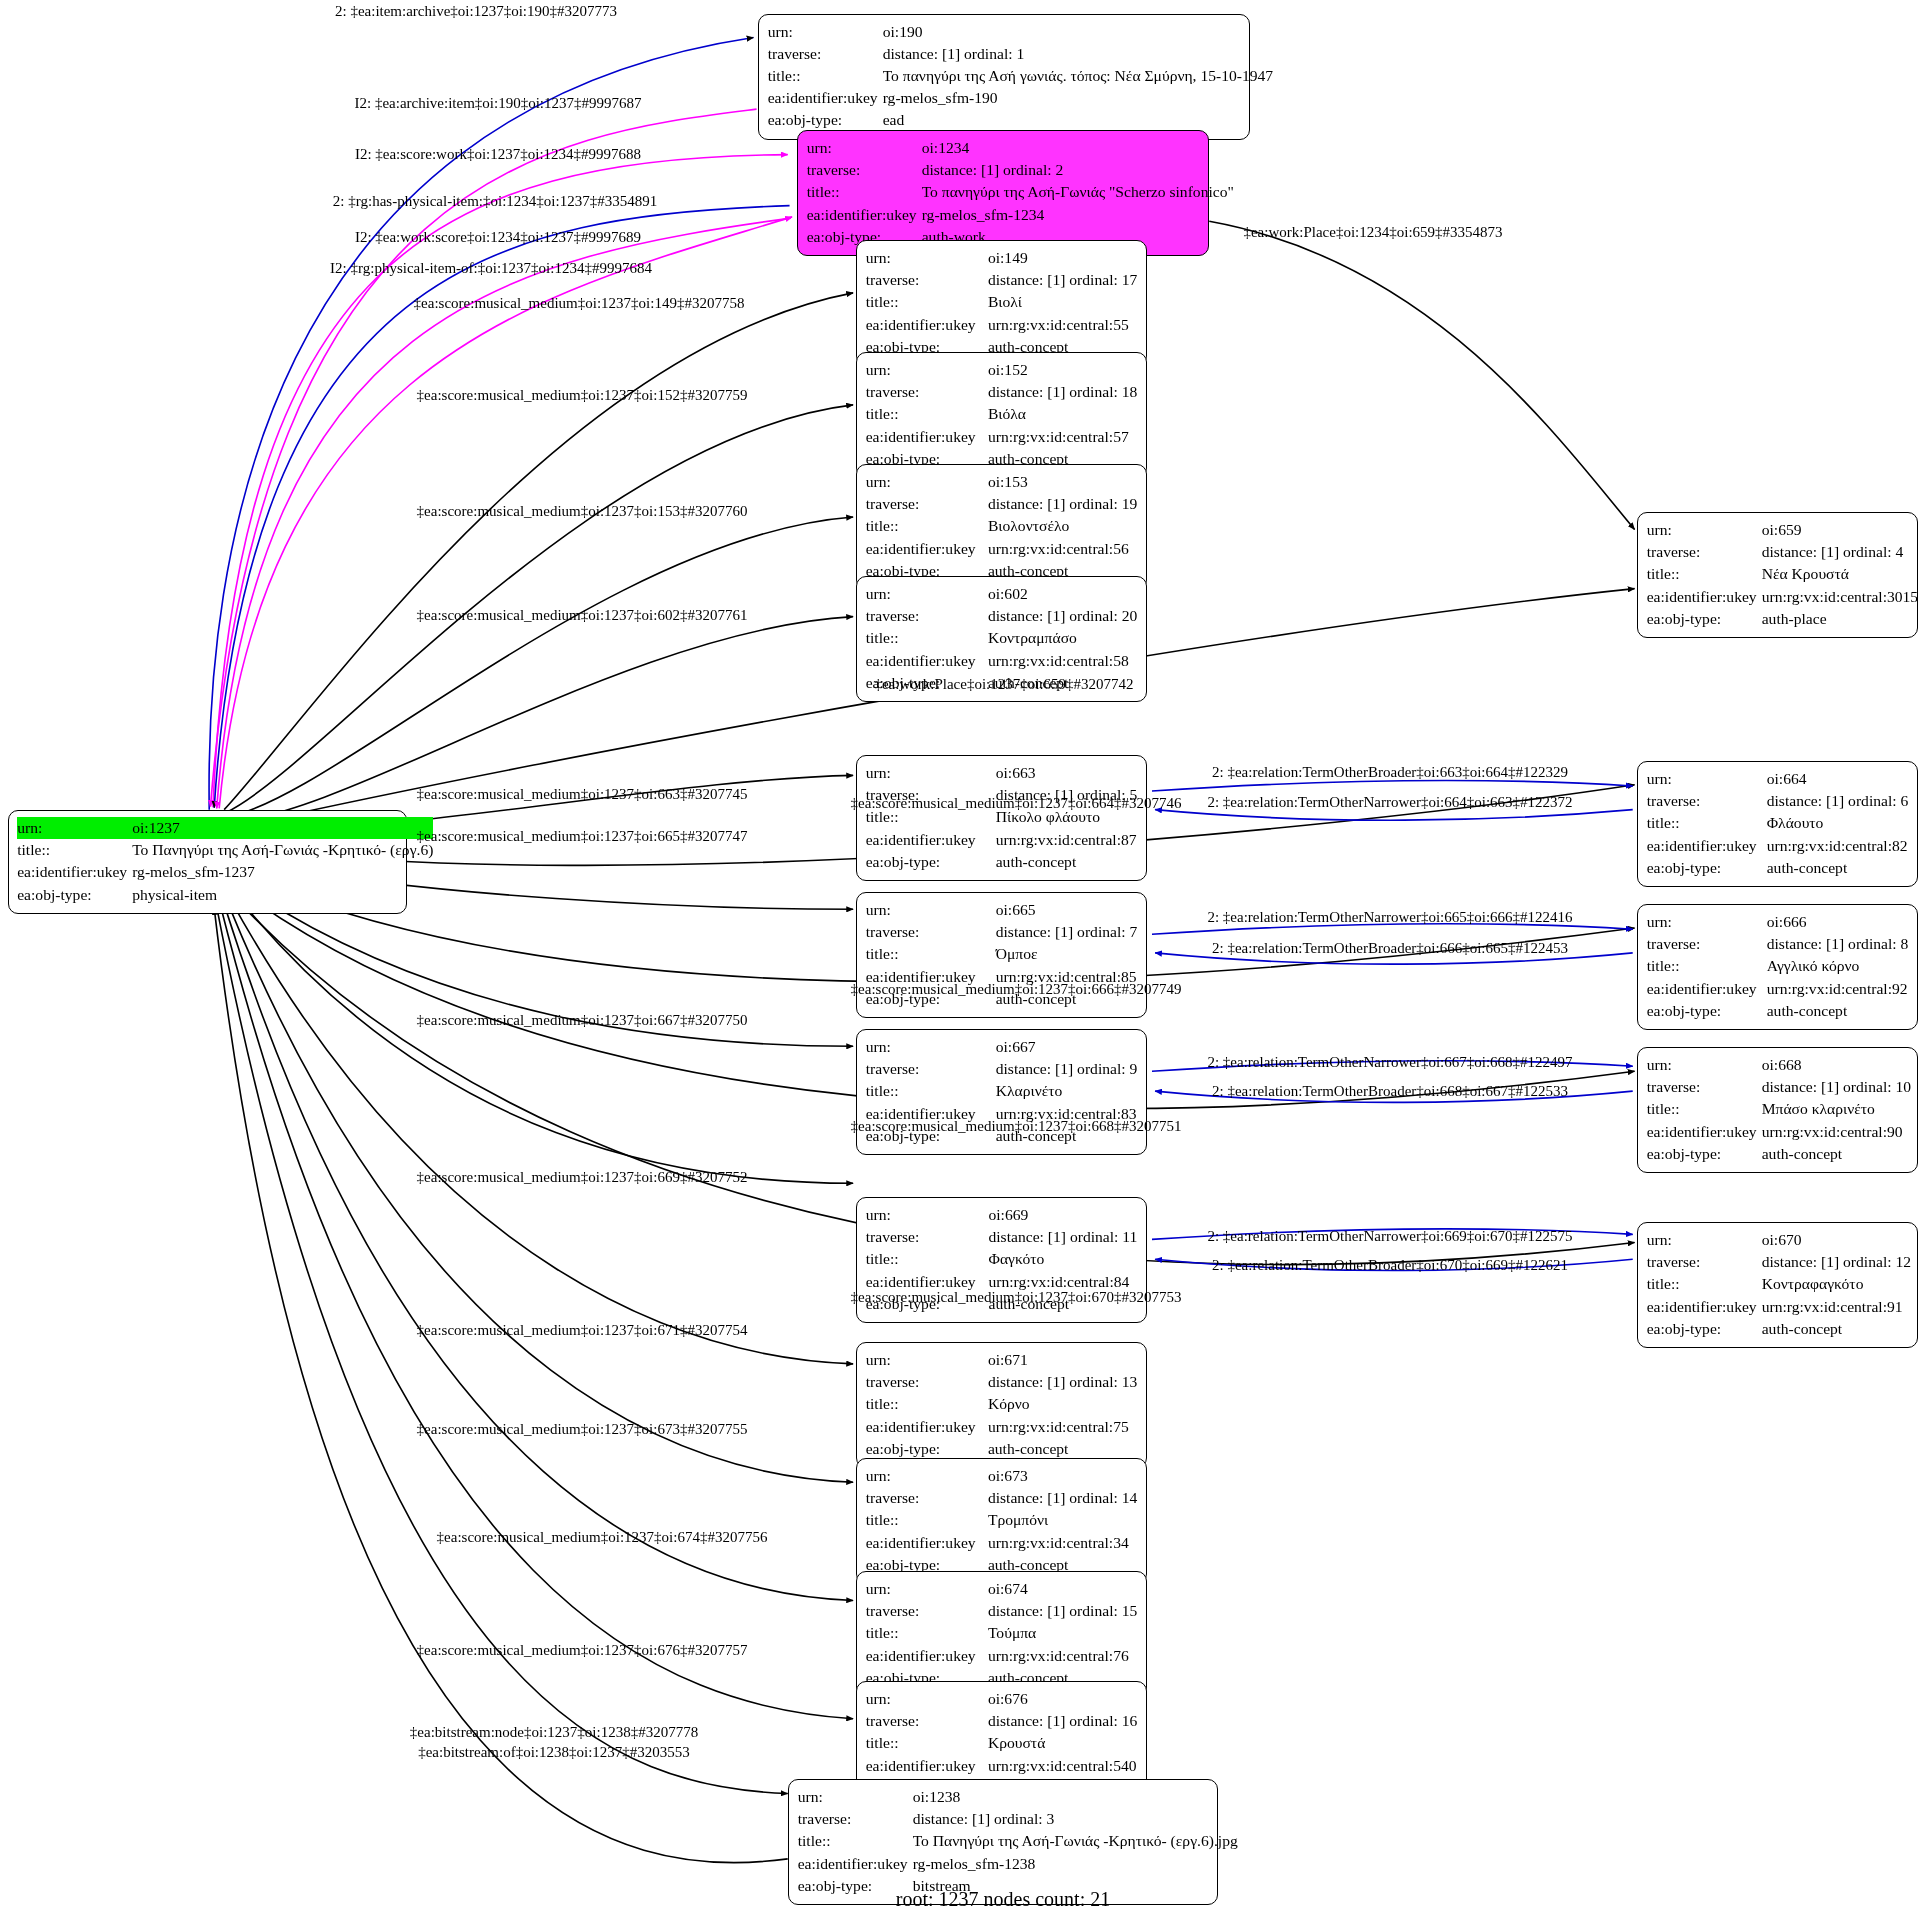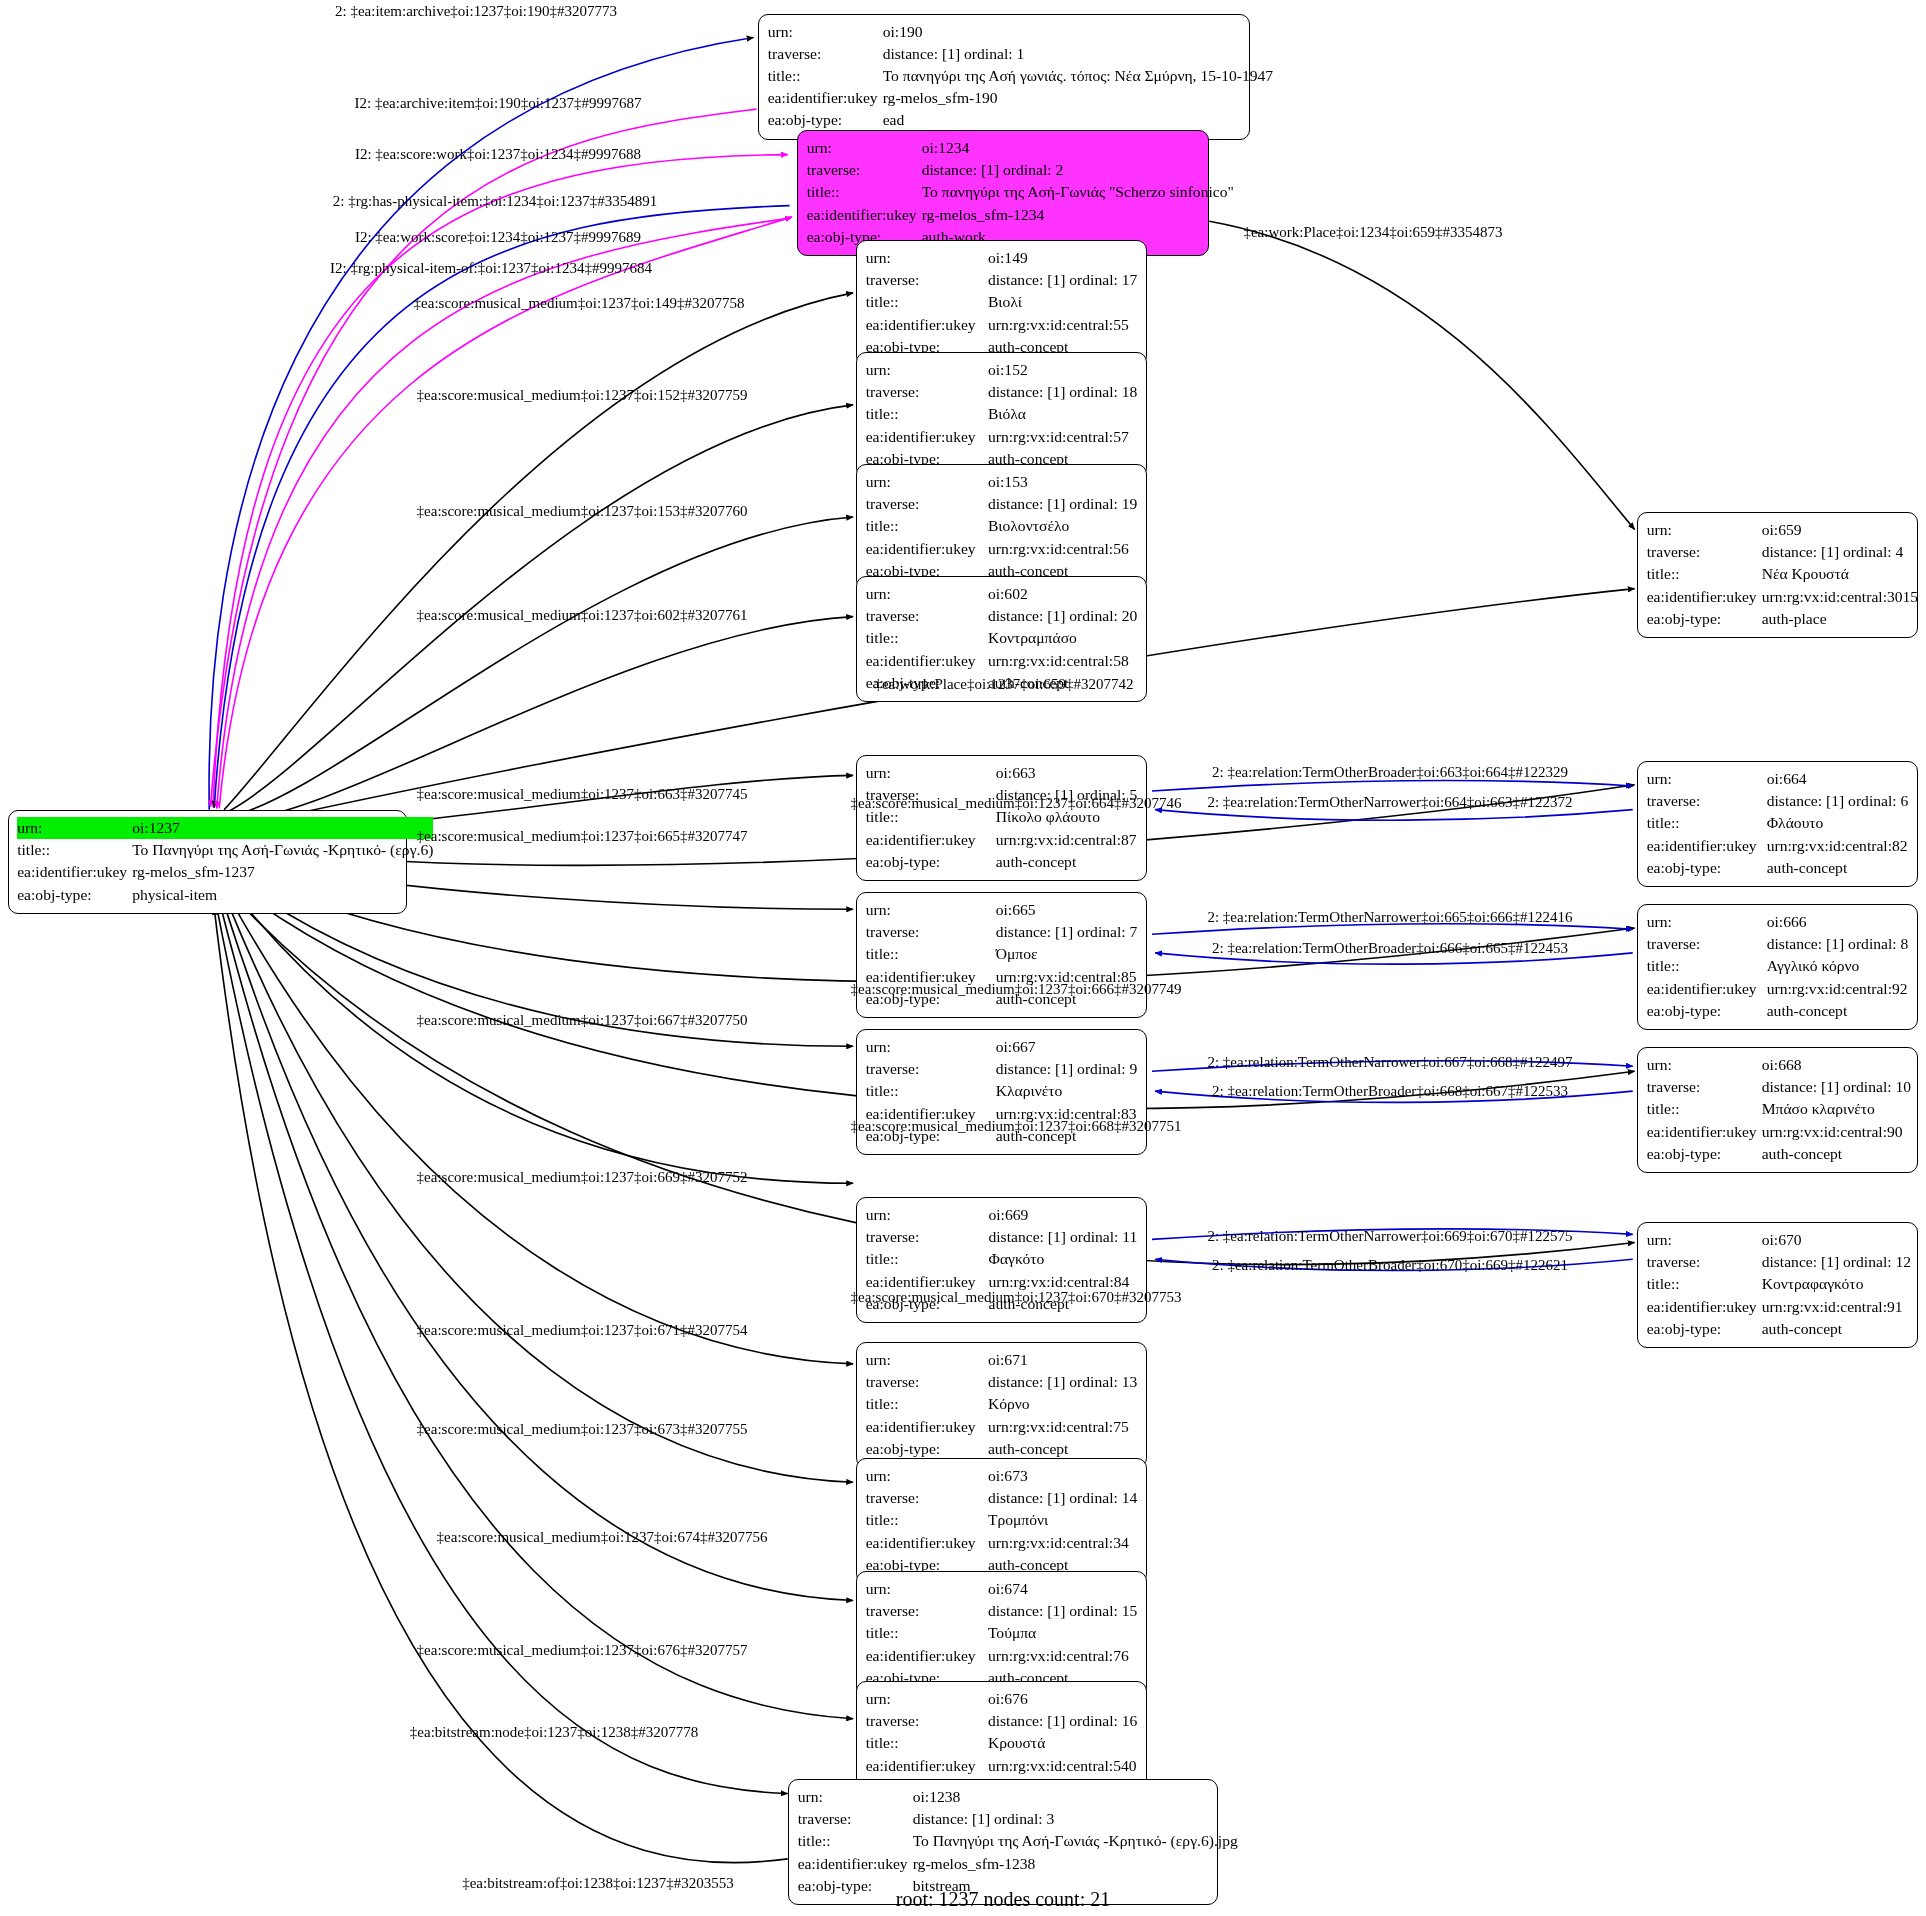--- a/index.html
+++ b/index.html
@@ -700,18 +700,18 @@
   <div class="edge-label" style="left:1016px;top:1126px;text-align:right;">‡ea:score:musical_medium‡oi:1237‡oi:668‡#3207751</div>
   <div class="edge-label" style="left:582px;top:1177px;">‡ea:score:musical_medium‡oi:1237‡oi:669‡#3207752</div>
   <div class="edge-label" style="left:1390px;top:1236px;">2: ‡ea:relation:TermOtherNarrower‡oi:669‡oi:670‡#122575</div>
   <div class="edge-label" style="left:1390px;top:1265px;">2: ‡ea:relation:TermOtherBroader‡oi:670‡oi:669‡#122621</div>
   <div class="edge-label" style="left:1016px;top:1297px;">‡ea:score:musical_medium‡oi:1237‡oi:670‡#3207753</div>
   <div class="edge-label" style="left:582px;top:1330px;">‡ea:score:musical_medium‡oi:1237‡oi:671‡#3207754</div>
   <div class="edge-label" style="left:582px;top:1429px;">‡ea:score:musical_medium‡oi:1237‡oi:673‡#3207755</div>
   <div class="edge-label" style="left:602px;top:1537px;">‡ea:score:musical_medium‡oi:1237‡oi:674‡#3207756</div>
   <div class="edge-label" style="left:582px;top:1650px;">‡ea:score:musical_medium‡oi:1237‡oi:676‡#3207757</div>
   <div class="edge-label" style="left:554px;top:1732px;">‡ea:bitstream:node‡oi:1237‡oi:1238‡#3207778</div>
-  <div class="edge-label" style="left:554px;top:1883px;margin-left:44px;">‡ea:bitstream:of‡oi:1238‡oi:1237‡#3203553</div>
+  <div class="edge-label" style="left:554px;top:1752px;">‡ea:bitstream:of‡oi:1238‡oi:1237‡#3203553</div>
 
   <div class="footer" style="left:1003px;top:1899px;">root: 1237 nodes count: 21</div>
 
 </div>
 
 
 </body></html>

